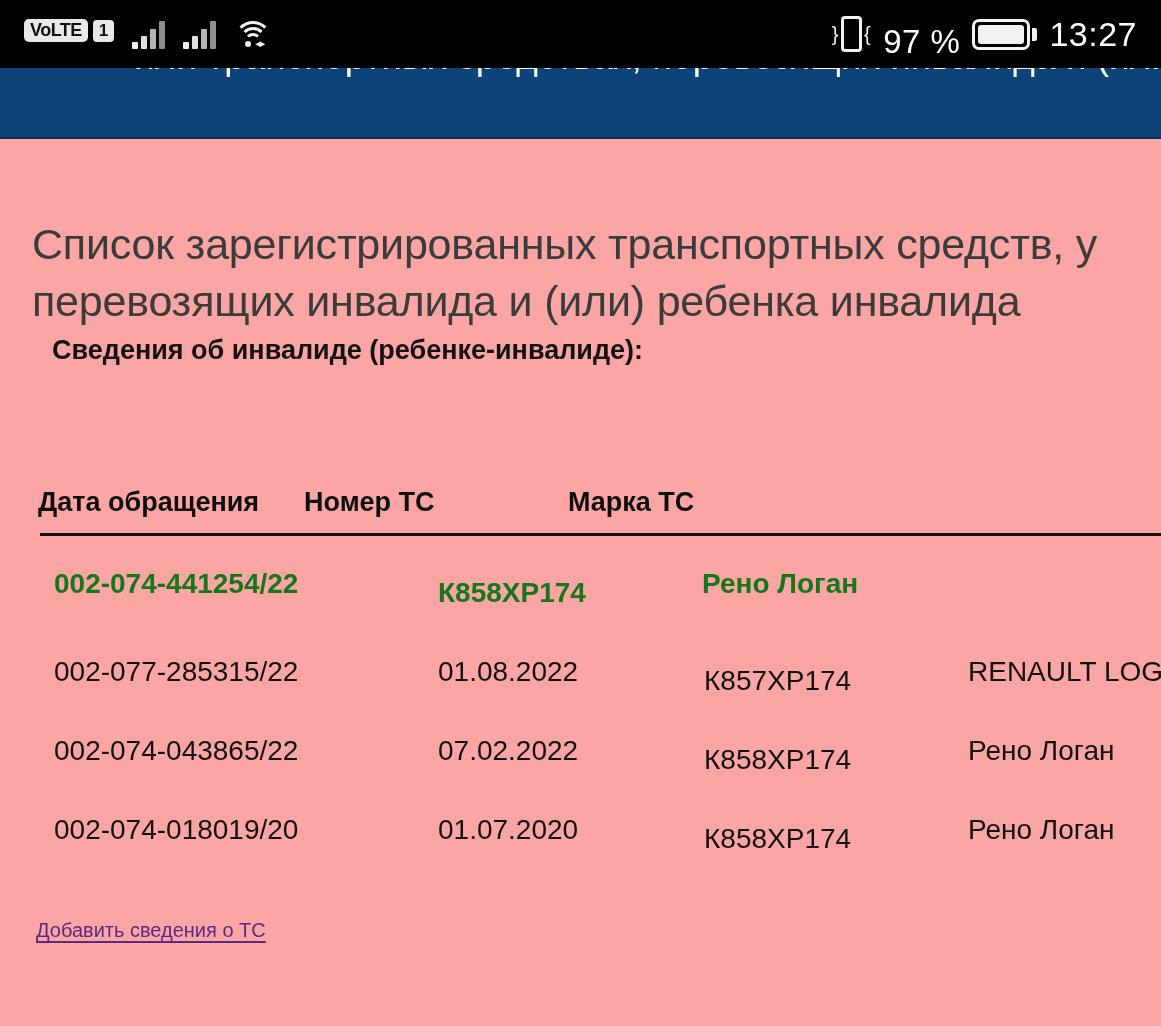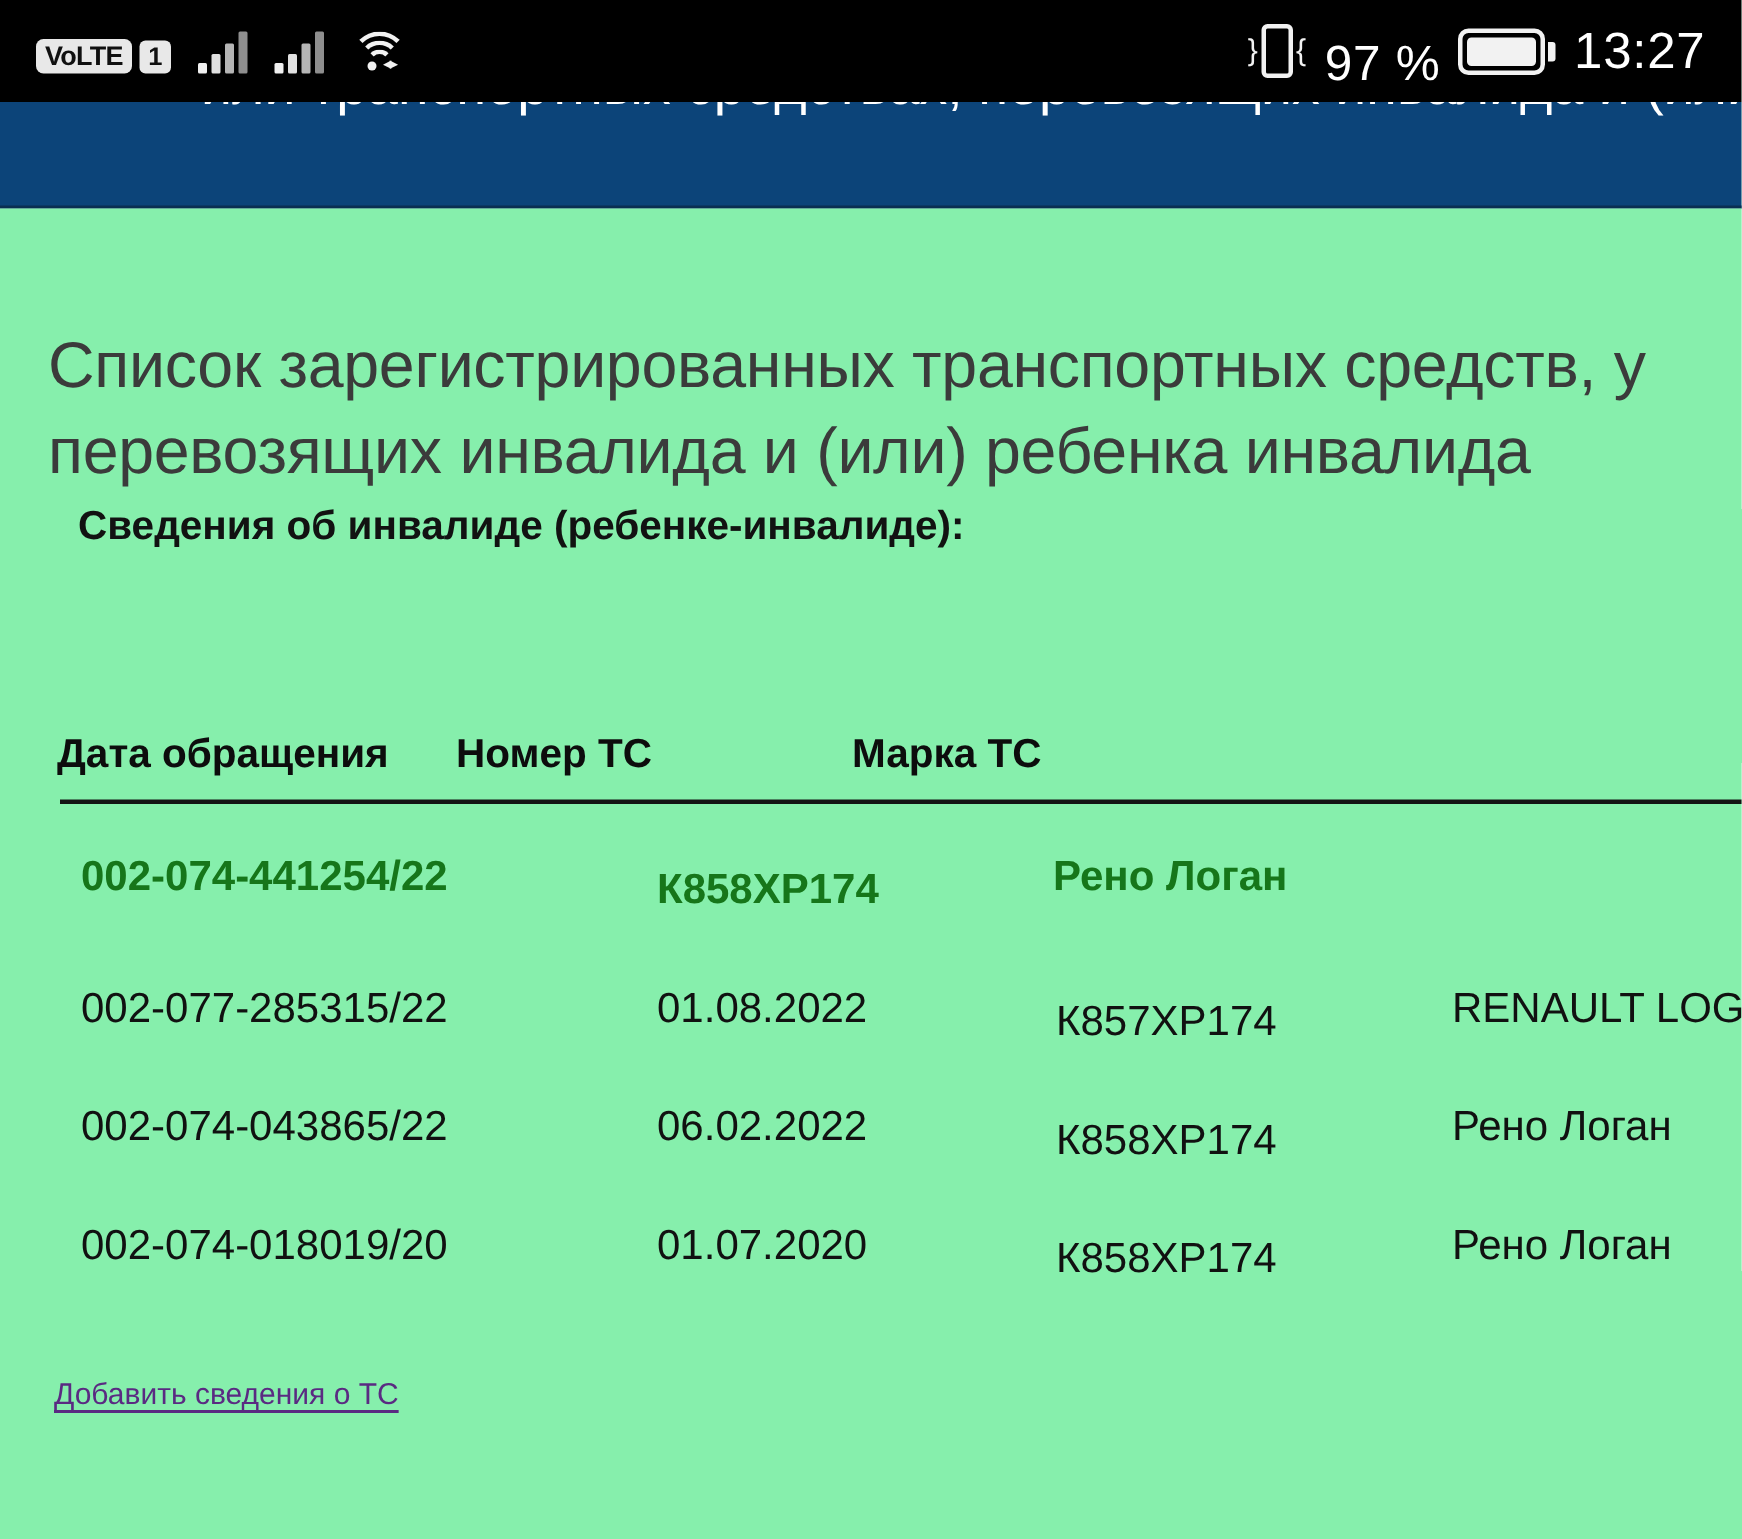--- a/index.html
+++ b/index.html
@@ -24,21 +24,21 @@
     background: #000000;
     color: #ffffff;
     display: flex;
     align-items: center;
     justify-content: space-between;
     padding: 0 24px;
     box-sizing: border-box;
   }
   .sb-left {
     display: flex;
-    align-items: flex-end;
+    align-items: flex-start;
     gap: 18px;
   }
   .volte-badge {
     display: flex;
     align-items: center;
     gap: 5px;
   }
   .volte-tag {
     background: #e8e8e8;
     color: #101010;
@@ -181,21 +181,21 @@
     font-size: 37px;
     line-height: 1.0;
   }
 
   
   .content {
     position: absolute;
     top: 139px; left: 0;
     width: 1161px;
     height: 887px;
-    background: #86efac;
+    background: #fca5a5;
     overflow: hidden;
   }
   .page-title {
     position: absolute;
     top: 48px;
     left: 32px;
     width: 1200px;
     color: #3b3b3b;
     font-size: 43px;
     line-height: 1.32;
@@ -348,21 +348,21 @@
         <div class="c4">Рено Логан</div>
       </div>
       <div class="tbl-row">
         <div class="c1">002-077-285315/22</div>
         <div class="c2">01.08.2022</div>
         <div class="c3">К857ХР174</div>
         <div class="c4">RENAULT LOG</div>
       </div>
       <div class="tbl-row">
         <div class="c1">002-074-043865/22</div>
-        <div class="c2">06.02.2022</div>
+        <div class="c2">07.02.2022</div>
         <div class="c3">К858ХР174</div>
         <div class="c4">Рено Логан</div>
       </div>
       <div class="tbl-row">
         <div class="c1">002-074-018019/20</div>
         <div class="c2">01.07.2020</div>
         <div class="c3">К858ХР174</div>
         <div class="c4">Рено Логан</div>
       </div>
     </div>

